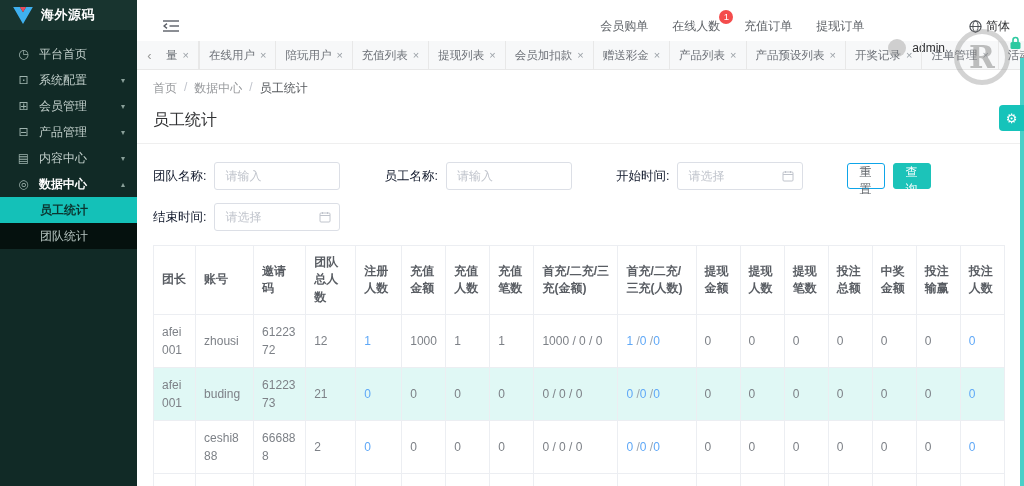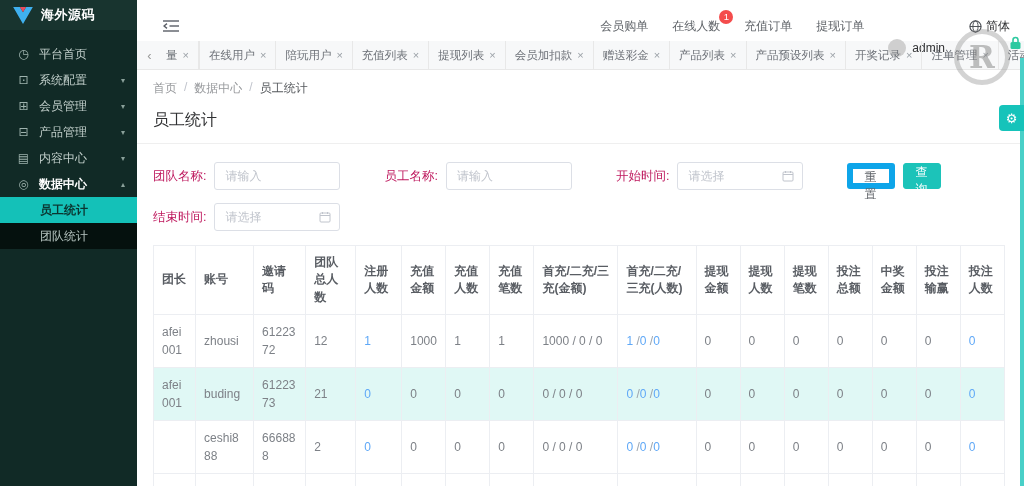--- a/index.html
+++ b/index.html
@@ -40,28 +40,28 @@
   .breadcrumb{margin-top:10px;font-size:12px;color:#97999c;display:flex;gap:7px;align-items:flex-start;}
   .breadcrumb .bc{cursor:pointer;}
   .breadcrumb .cur{color:#55585c;}
   .bc-sep{color:#c0c4cc;}
   .page-title{margin-top:13px;font-size:16px;color:#303133;font-weight:500;}
   .hr{margin-top:12px;border-bottom:1px solid #efefef;margin-left:-16px;margin-right:-16px;}
 
   .filters{margin-top:18px;}
   .frow{display:flex;align-items:center;margin-bottom:13px;}
   .fgroup{display:flex;align-items:center;margin-right:44px;}
-  .flabel{font-size:12.5px;color:#be185d;margin-right:8px;white-space:nowrap;}
+  .flabel{font-size:12.5px;color:#0f172a;margin-right:8px;white-space:nowrap;}
   .finput{position:relative;width:108px;height:26px;border:1px solid #dcdfe6;border-radius:3px;display:flex;align-items:center;padding:0 8px;background:#fff;}
   .finput input{border:none;outline:none;width:100%;font-size:12px;color:#333;background:transparent;font-family:inherit;}
   ::placeholder{color:#c0c4cc;}
   .cal{margin-left:4px;flex-shrink:0;}
   .factions{margin-left:auto;margin-right:168px;display:flex;gap:8px;}
   .btn{height:26px;padding:0 11px;border-radius:3px;font-size:12px;cursor:pointer;letter-spacing:2px;font-family:inherit;}
-  .btn.reset{background:#fff;border:6px solid #0ea5e9;color:#5f6368;}
+  .btn.reset{background:#fff;border:1px solid #0ea5e9;color:#5f6368;}
   .btn.search{background:#1cc3b9;border:1px solid #1cc3b9;color:#fff;}
 
   .tablewrap{margin-top:14px;}
   table{border-collapse:collapse;table-layout:fixed;width:852px;}
   th,td{border:1px solid #eceef2;font-size:12px;padding:8px;text-align:left;vertical-align:middle;word-break:break-all;}
   th{color:#595d63;font-weight:600;background:#fff;line-height:1.45;}
   td{color:#7d8187;line-height:1.5;}
   tr.hl td{background:#e0f8f5;}
   .lnk{color:#5fa8f7;cursor:pointer;}
   .sep{color:#9ca3ab;}

